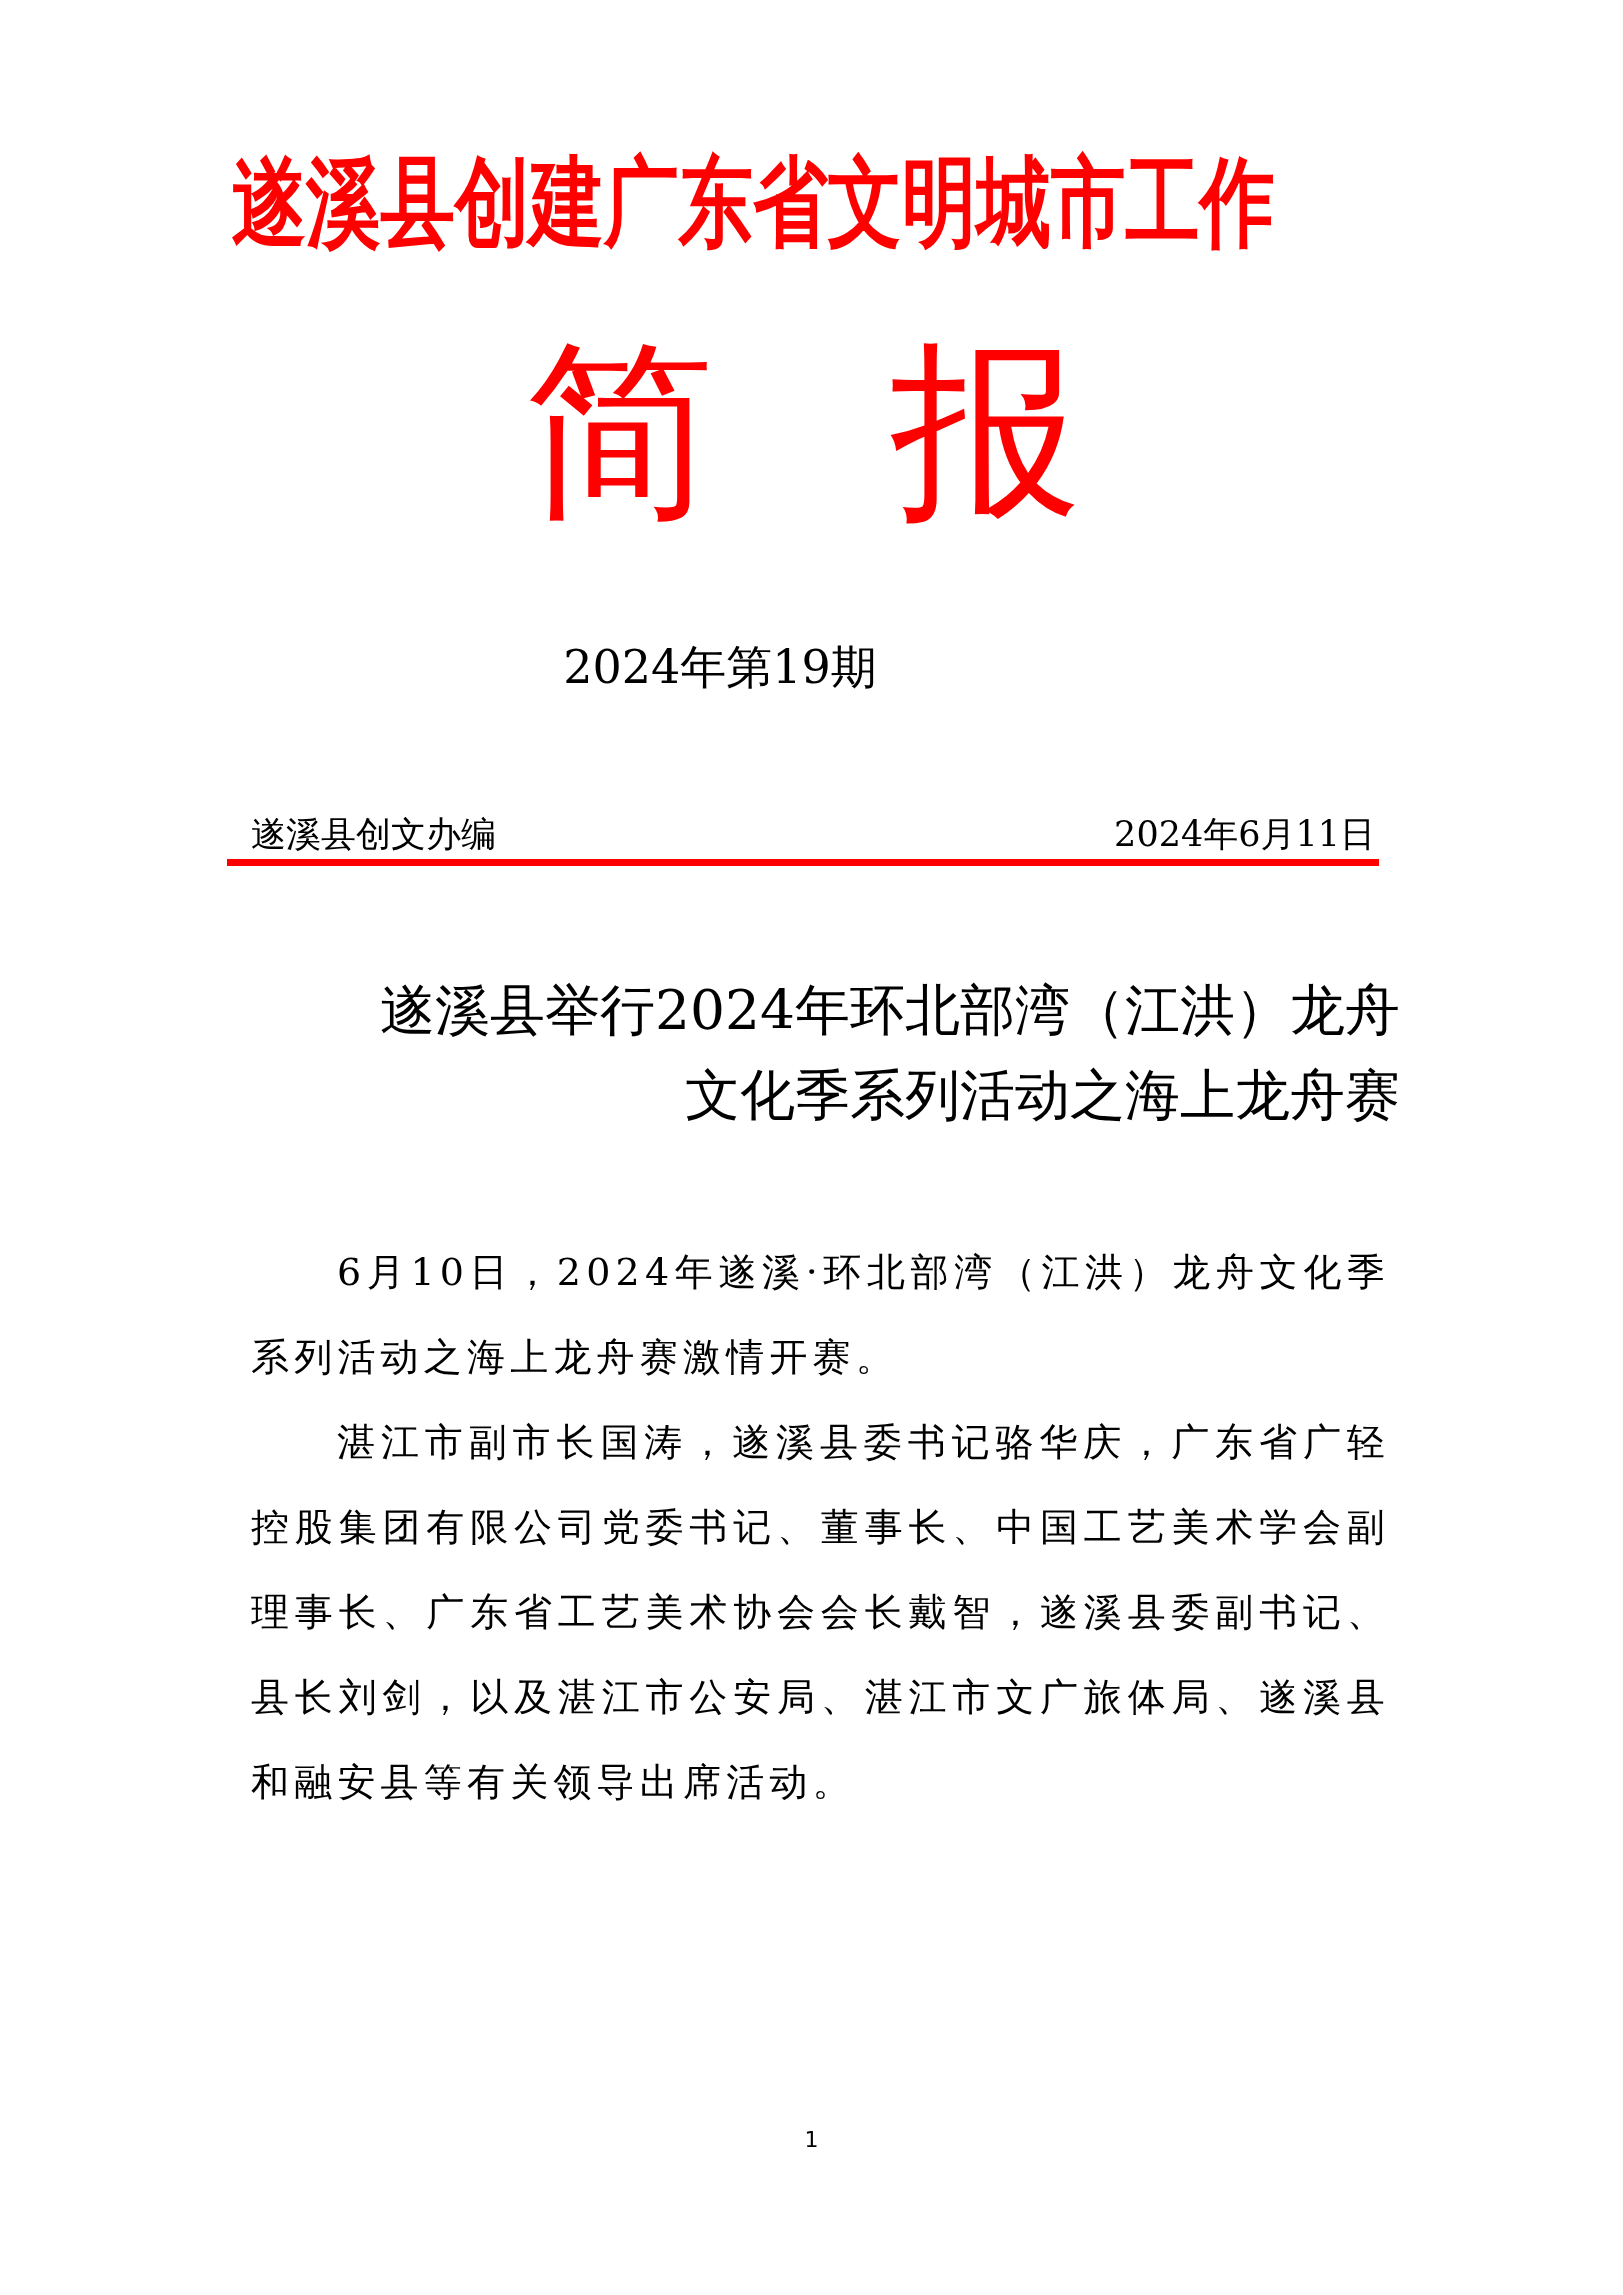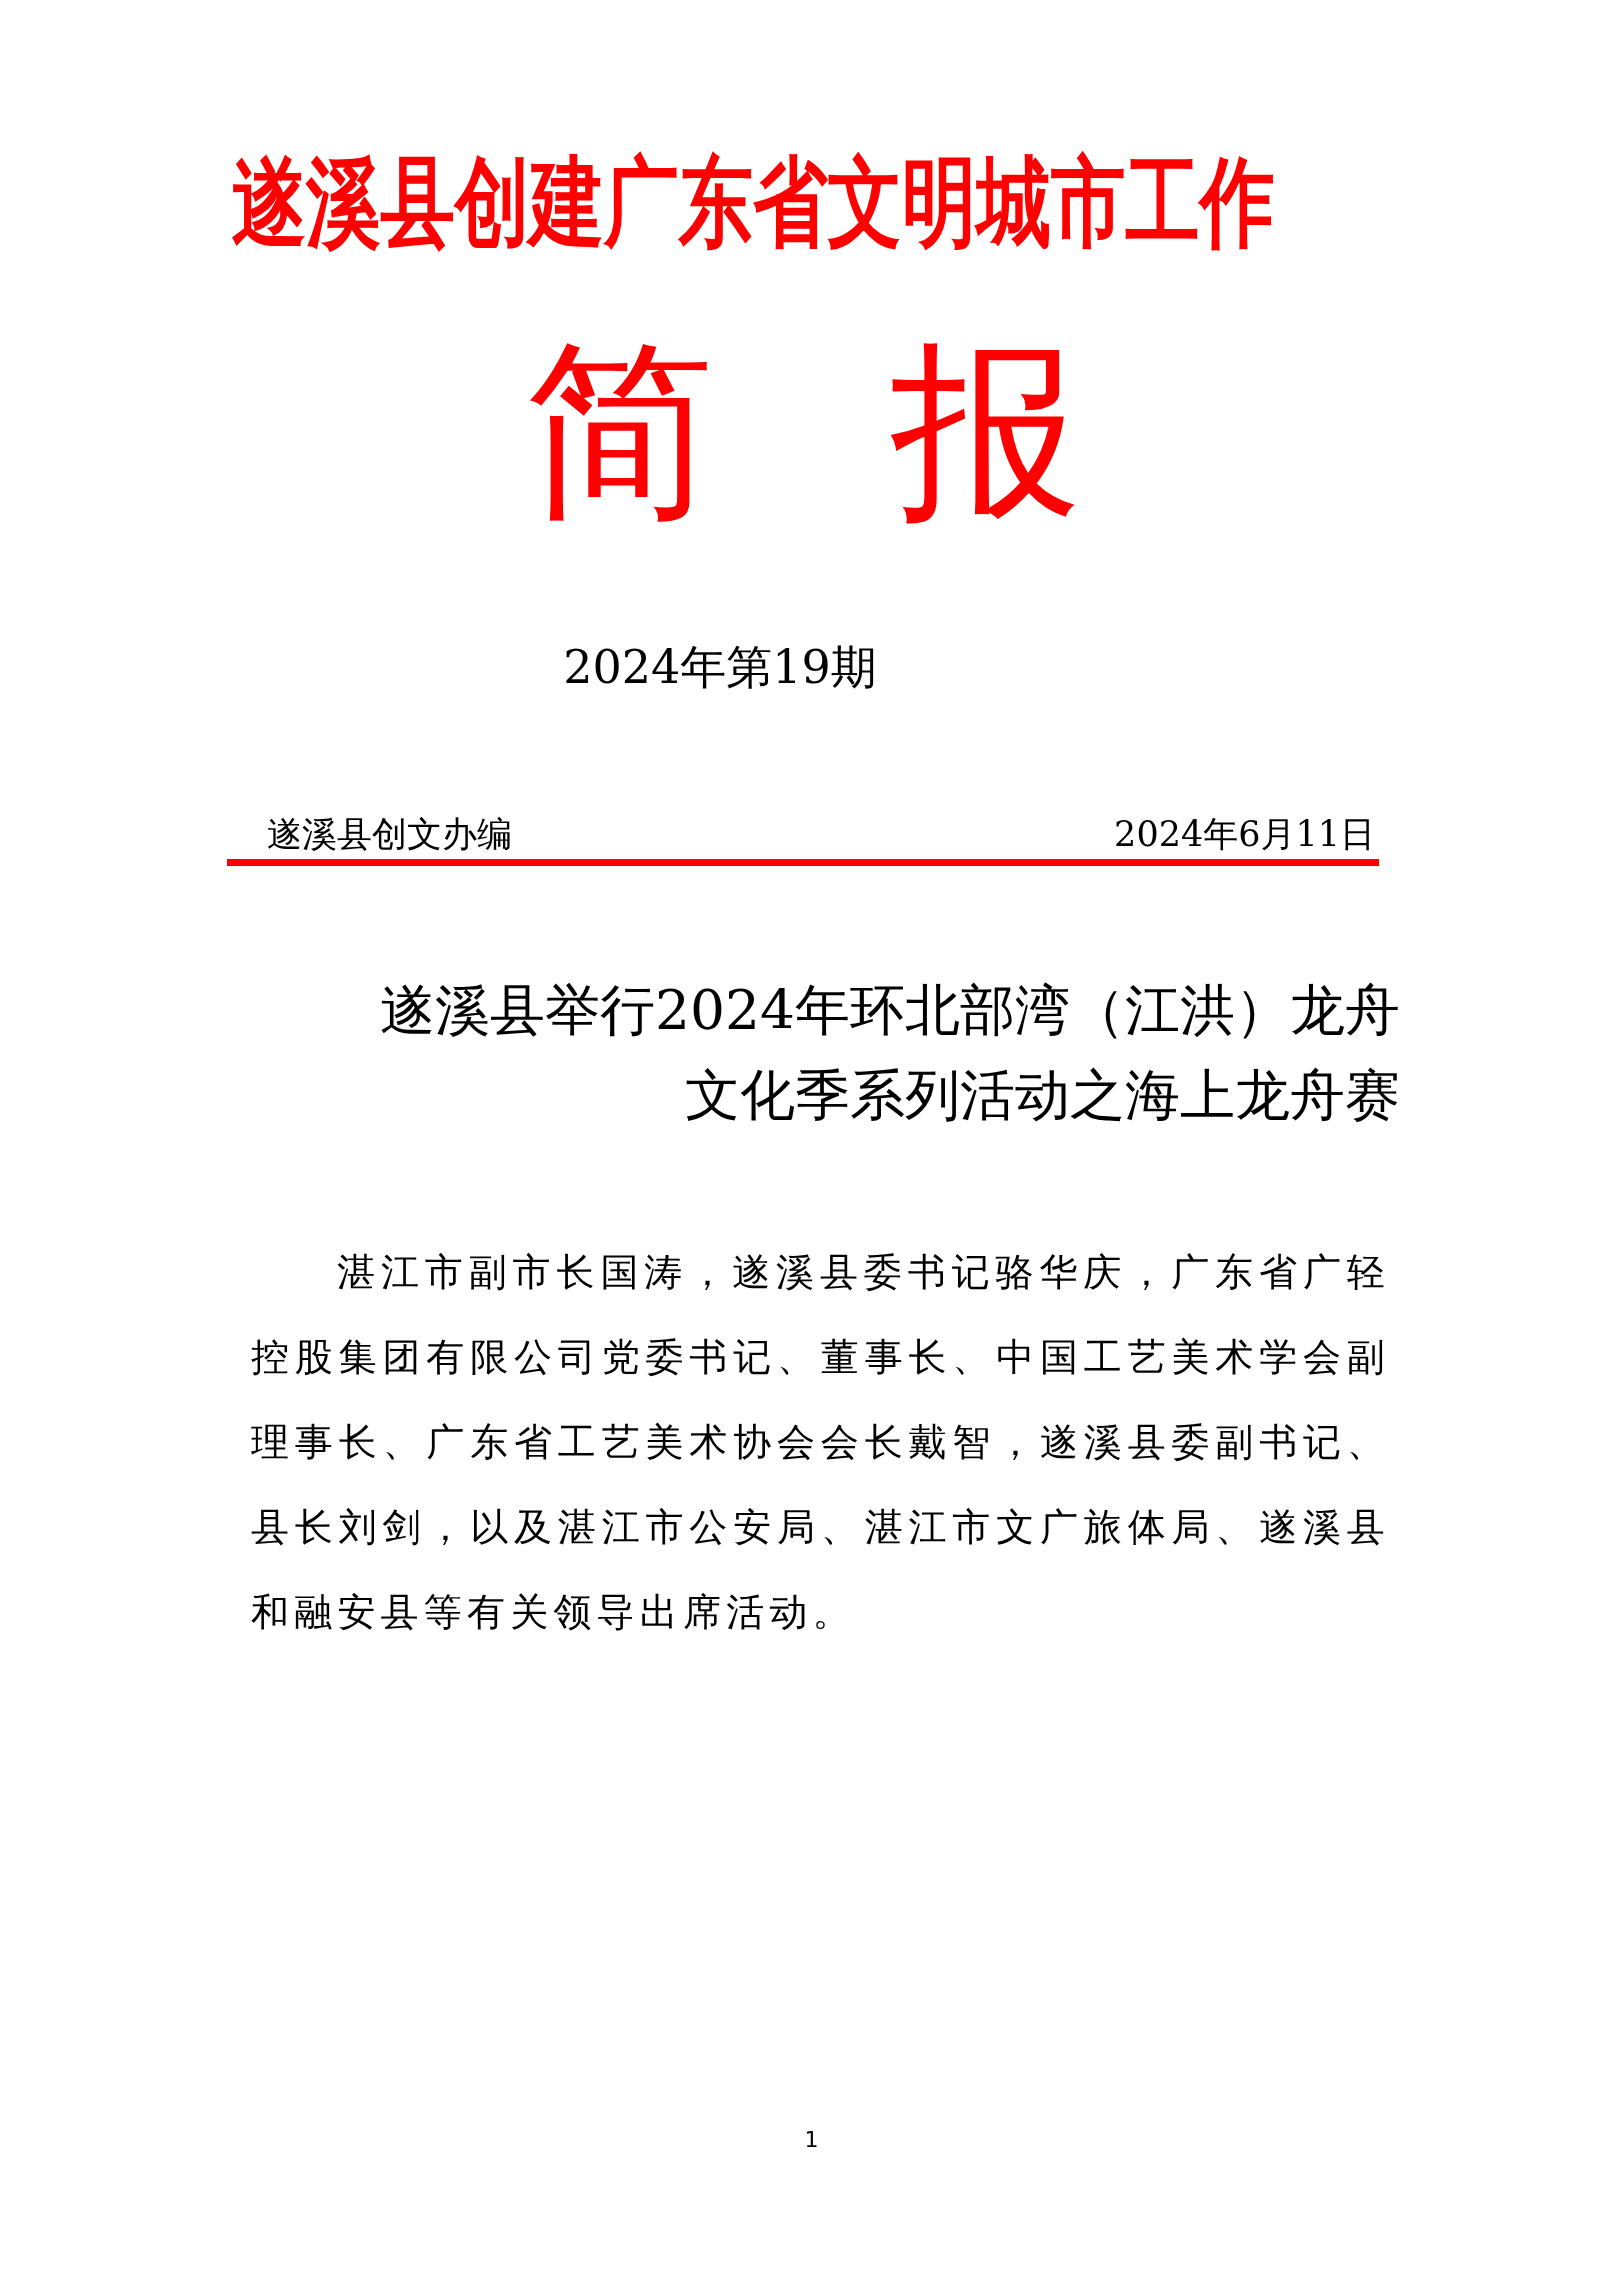--- a/index.html
+++ b/index.html
@@ -26,21 +26,21 @@
 
   .issue {
     position: absolute; top: 635px; left: 0; width: 1440px; text-align: center;
     font-size: 46px; line-height: 65px; white-space: nowrap;
   }
 
   .editor-row {
     position: absolute; top: 815px; left: 251px; width: 1124px; height: 46px;
     font-size: 35px; line-height: 39px;
   }
-  .editor-left { position: absolute; left: 0; top: 0; white-space: nowrap; margin-left: 16px; }
+  .editor-left { position: absolute; left: 0; top: 0; white-space: nowrap; }
   .editor-right { position: absolute; right: 0; top: 0; white-space: nowrap; text-align: right; }
   .red-rule {
     position: absolute; left: 227px; top: 859px; width: 1152px; height: 6.5px; background: #ff0000;
   }
 
   .headline {
     position: absolute; top: 968px; left: 222px; width: 1178px; text-align: right;
     font-size: 55px; line-height: 85px;
   }
   .headline div { white-space: nowrap; }
@@ -77,19 +77,20 @@
     <span class="editor-right">2024年6月11日</span>
   </div>
   <div class="red-rule"></div>
 
   <div class="headline">
     <div>遂溪县举行2024年环北部湾（江洪）龙舟</div>
     <div>文化季系列活动之海上龙舟赛</div>
   </div>
 
   <div class="body-text">
+    <p>6月10日，2024年遂溪·环北部湾（江洪）龙舟文化季系列活动之海上龙舟赛激情开赛。</p>
     <p>湛江市副市长国涛，遂溪县委书记骆华庆，广东省广轻控股集团有限公司党委书记、董事长、中国工艺美术学会副理事长、广东省工艺美术协会会长戴智，遂溪县委副书记、县长刘剑，以及湛江市公安局、湛江市文广旅体局、遂溪县和融安县等有关领导出席活动。</p>
   </div>
 
   <div class="page-number">1</div>
 
 </div>
 
 
 </body></html>

